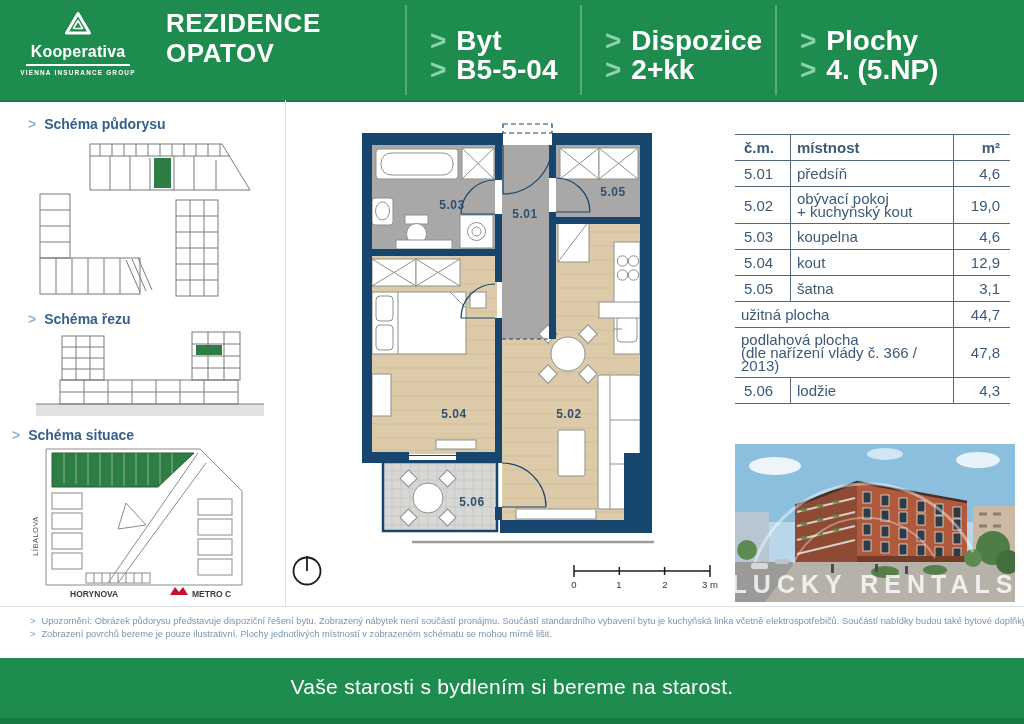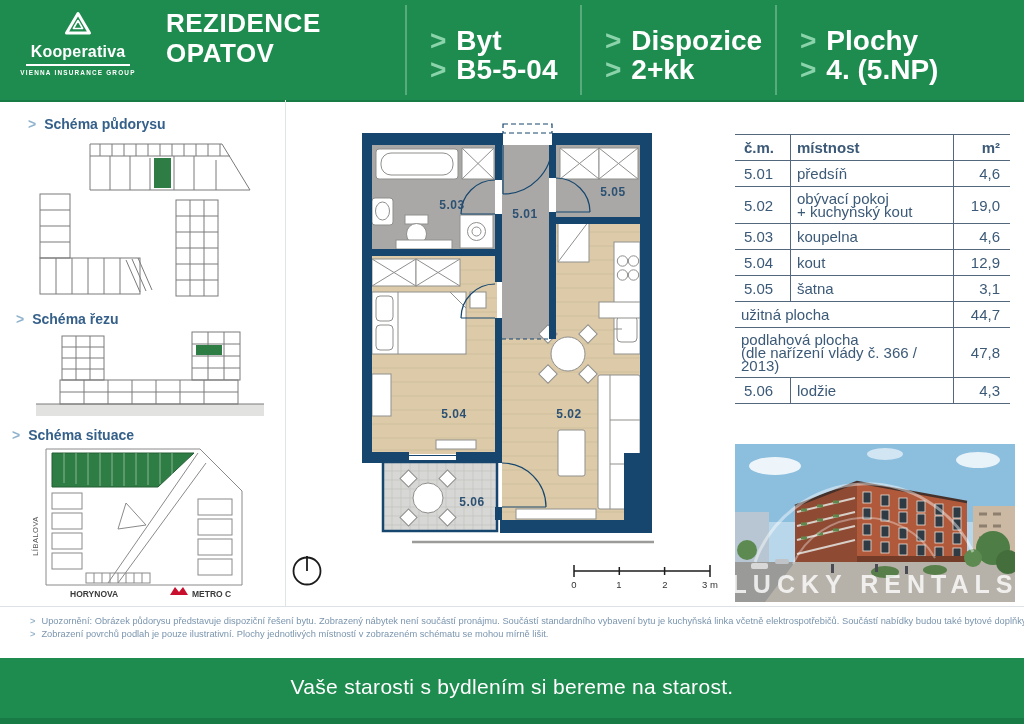--- a/index.html
+++ b/index.html
@@ -121,21 +121,21 @@
       <path d="M150,78 H192 M150,94 H192 M150,110 H192 M150,126 H192 M150,142 H192 M164,62 V158 M178,62 V158"></path>
       <rect x="14" y="56" width="30" height="64"></rect>
       <path d="M14,72 H44 M14,88 H44 M14,104 H44"></path>
       <rect x="14" y="120" width="100" height="36"></rect>
       <path d="M30,120 V156 M46,120 V156 M62,120 V156 M78,120 V156 M94,120 V156"></path>
       <path d="M100,122 L114,154 M106,121 L120,153 M112,120 L126,152"></path>
     </g>
     <rect x="128" y="20" width="17" height="30" fill="#2e7d44"></rect>
   </svg>
 
-  <div class="schead" style="left:16px;top:311px">
+  <div class="schead" style="left:28px;top:311px">
     <span class="chev-b">&gt;</span><span>Schéma řezu</span>
   </div>
   <svg class="sdiag" style="left:34px;top:330px" width="232" height="92" viewBox="0 0 232 92">
     <rect x="2" y="74" width="228" height="12" fill="#e2e2e0"></rect>
     <g stroke="#7a7a7a" fill="none" stroke-width="1">
       <path d="M2,74 H230"></path>
       <rect x="26" y="50" width="178" height="24"></rect>
       <path d="M50,50 V74 M74,50 V74 M98,50 V74 M122,50 V74 M146,50 V74 M170,50 V74 M26,62 H204"></path>
       <rect x="28" y="6" width="42" height="44"></rect>
       <path d="M28,17 H70 M28,28 H70 M28,39 H70 M42,6 V50 M56,6 V50"></path>
@@ -421,21 +421,21 @@
     <path d="M20,118 A118 118 0 0 1 238,108" fill="none" stroke="#ffffff" stroke-width="3" opacity=".45"></path>
     <path d="M58,120 A80 80 0 0 1 200,114" fill="none" stroke="#ffffff" stroke-width="2" opacity=".35"></path>
     <text x="140" y="149" text-anchor="middle" font-size="25" font-weight="bold" letter-spacing="6" fill="#ffffff" opacity=".8">LUCKY RENTALS</text>
   </svg>
 
   <div class="discl">
     <div class="ln" style="top:9px">
       <span class="chev-l">&gt;</span><span>Upozornění: Obrázek půdorysu představuje dispoziční řešení bytu. Zobrazený nábytek není součástí pronájmu. Součástí standardního vybavení bytu je kuchyňská linka včetně elektrospotřebičů. Součástí nabídky budou také bytové doplňky.</span>
     </div>
     <div class="ln" style="top:22px">
-      <span class="chev-l">&gt;</span><span>Zobrazení povrchů podlah je pouze ilustrativní. Plochy jednotlivých místností v zobrazeném schématu se mohou mírně lišit.</span>
+      <span class="chev-l">&gt;</span><span>Zobrazení povrchů bereme je pouze ilustrativní. Plochy jednotlivých místností v zobrazeném schématu se mohou mírně lišit.</span>
     </div>
   </div>
 
   <div class="ftr">
     <div class="slogan">Vaše starosti s bydlením si bereme na starost.</div>
   </div>
 
 </div>
 
 </body></html>

